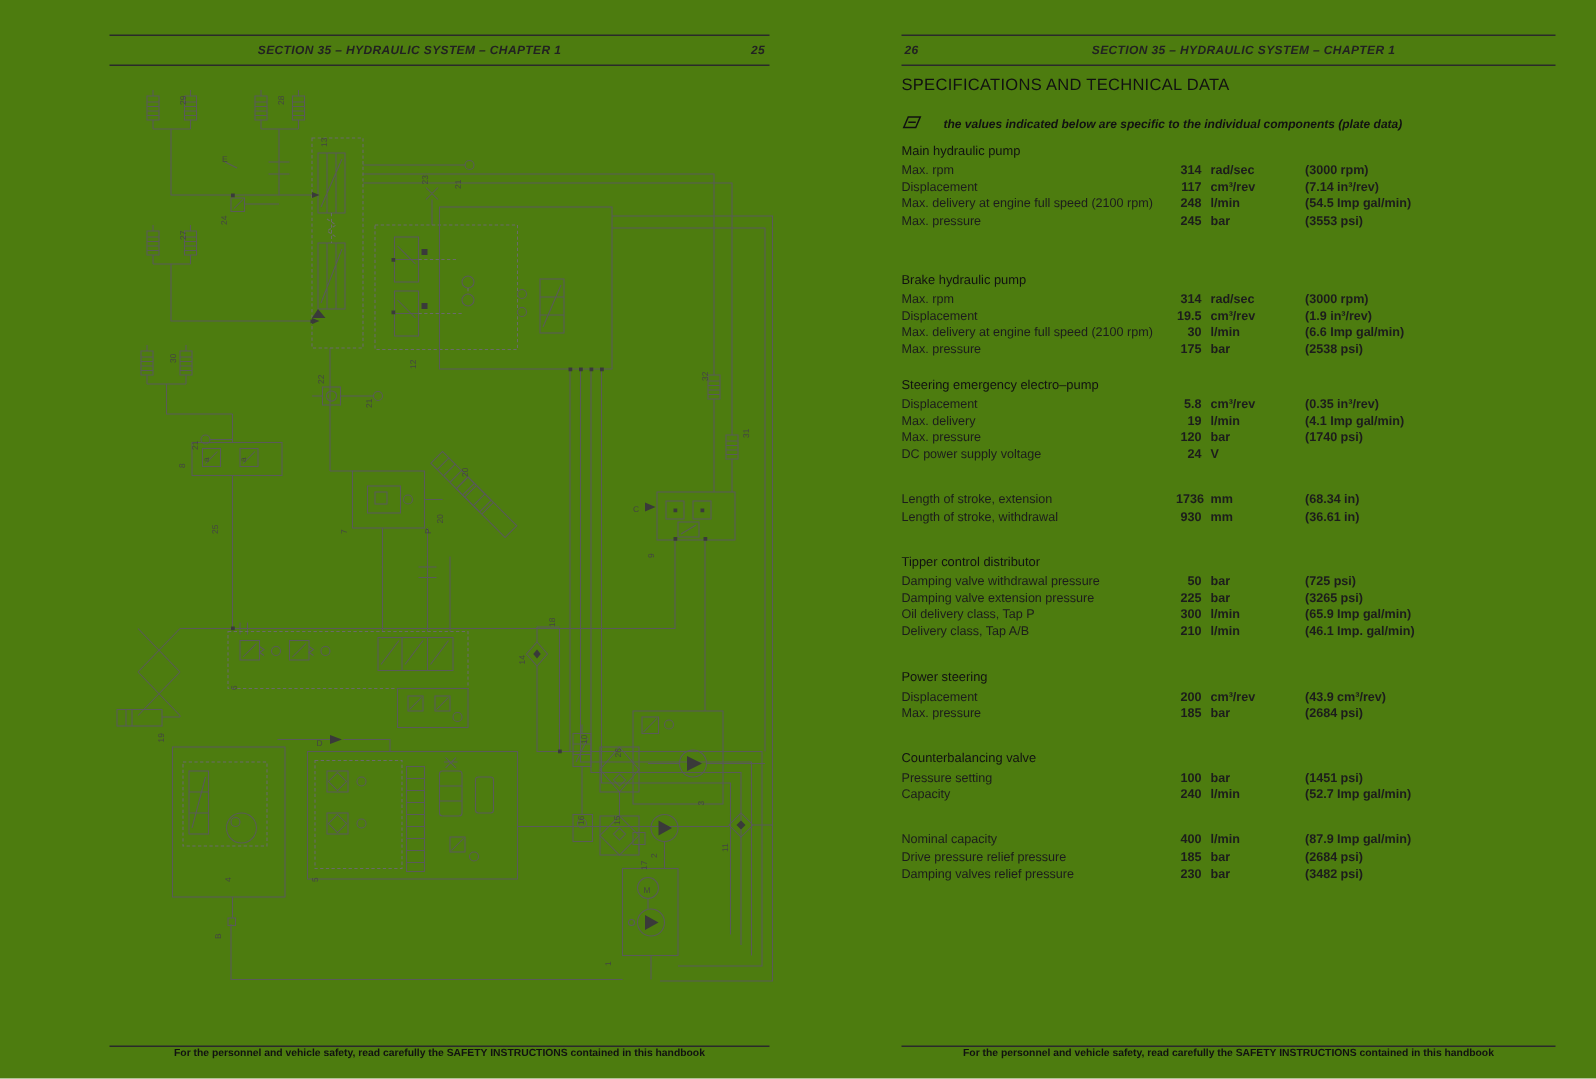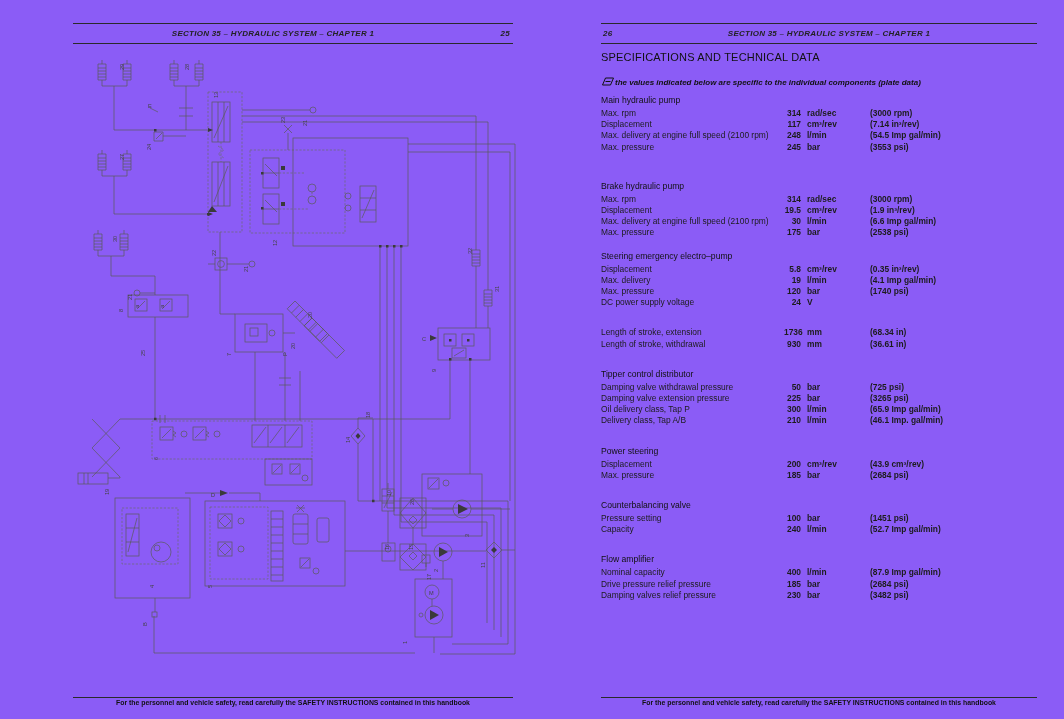--- a/index.html
+++ b/index.html
@@ -1,26 +1,26 @@
 <!DOCTYPE html>
 <html><head>
 <meta charset="utf-8">
 <style>
   html,body{margin:0;padding:0;background:#ffffff;}
-  #app{position:relative;width:1064px;height:719px;background:#8b5cf6;overflow:hidden;
+  #app{position:relative;width:1064px;height:719px;background:#4d7c0f;overflow:hidden;
        font-family:"Liberation Sans","DejaVu Sans",sans-serif;color:#1a1a1a;}
   .rule{position:absolute;height:1px;background:#2a2a2a;}
   .hdr{position:absolute;top:29px;font-size:8px;font-style:italic;font-weight:600;
        letter-spacing:.25px;color:#222;white-space:nowrap;}
   .ftr{position:absolute;top:699px;font-size:6.9px;font-weight:bold;color:#111;
        text-align:center;white-space:nowrap;}
   
   #specs{position:absolute;left:601px;top:51px;width:436px;}
   #spec-title{font-size:11px;font-weight:normal;letter-spacing:.2px;margin:0 0 14px 0;color:#111;}
-  #note-row{display:flex;align-items:flex-start;margin:0 0 4px 0;}
+  #note-row{display:flex;align-items:flex-start;gap:14px;margin:0 0 4px 0;}
   #note-row .note-txt{font-size:8px;font-style:italic;font-weight:bold;color:#111;padding-top:1px;}
   section.spec{margin-top:19px;}
   section.spec:nth-of-type(1){margin-top:8px;}
   section.spec:nth-of-type(2){margin-top:28px;}
   section.spec:nth-of-type(3){margin-top:12px;}
   .sec-h{font-size:8.6px;font-weight:normal;margin:0 0 3px 0;color:#111;}
   .row{display:grid;grid-template-columns:183px 22px 64px 1fr;font-size:8.4px;
        line-height:11.2px;color:#1c1c1c;}
   .row .lbl{white-space:nowrap;}
   .row .val{text-align:right;font-weight:bold;padding-right:5px;}
@@ -476,21 +476,20 @@
   <div class="row">
     <span class="lbl">Capacity</span>
     <span class="val">240</span>
     <span class="unit">l/min</span>
     <span class="alt">(52.7 Imp gal/min)</span>
   </div>
 </div>
   </section>
 
   <section class="spec">
-    <h2 class="sec-h">Flow amplifier</h2>
     <div class="rows">
   <div class="row">
     <span class="lbl">Nominal capacity</span>
     <span class="val">400</span>
     <span class="unit">l/min</span>
     <span class="alt">(87.9 Imp gal/min)</span>
   </div>
 
   <div class="row">
     <span class="lbl">Drive pressure relief pressure</span>

